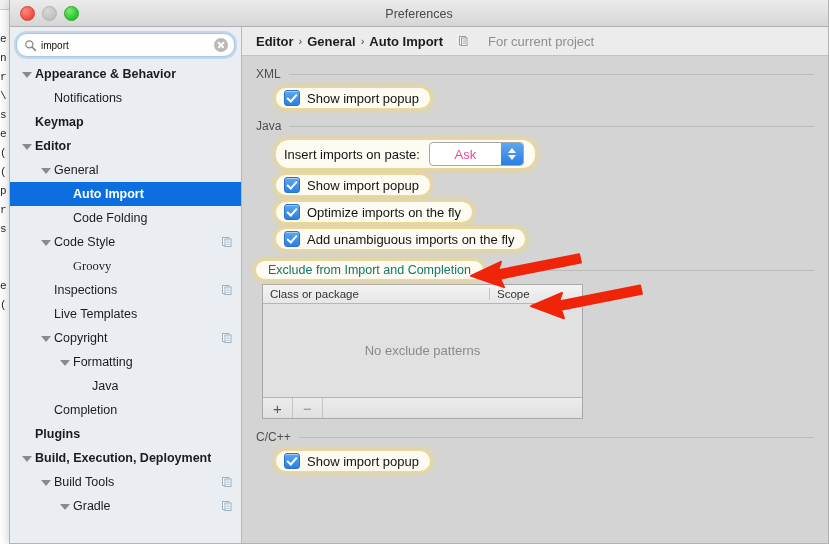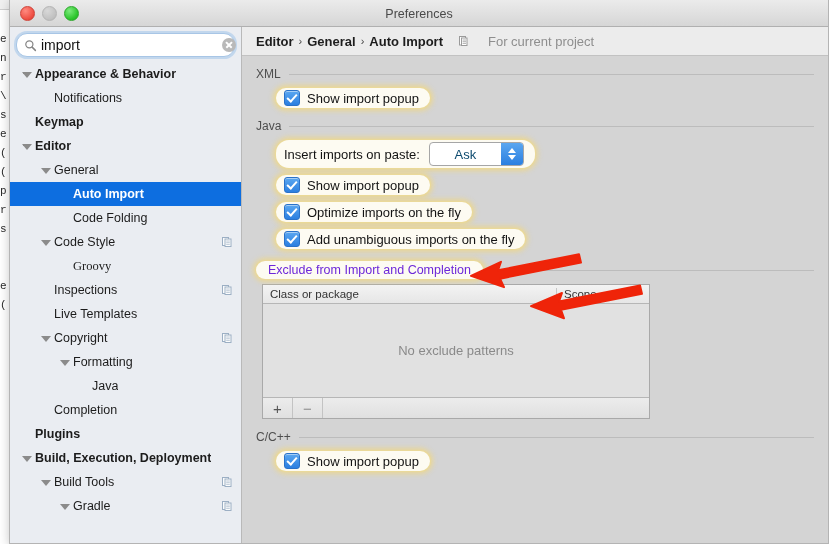--- a/index.html
+++ b/index.html
@@ -83,21 +83,21 @@
   #search-wrap{padding:6px 6px 4px 6px;}
   #search-field{
     position:relative;height:22px;border-radius:11px;
     background:#fff;border:1px solid #a8c6e6;
     box-shadow:0 0 0 2px rgba(120,175,230,.35);
     display:flex;align-items:center;
   }
   #search-field .mag{margin-left:7px;width:13px;height:13px;flex:none;opacity:.72;}
   #search-field .val{
     flex:1;border:none;outline:none;background:transparent;
-    font-family:inherit;font-size:14px;color:#111;margin-left:4px;padding:0;height:18px;
+    font-family:inherit;font-size:10px;color:#111;margin-left:4px;padding:0;height:18px;
   }
   #search-field .clear{
     width:14px;height:14px;border-radius:50%;background:#b9b9b9;
     margin-right:6px;flex:none;position:relative;cursor:pointer;
   }
   #search-field .clear::before,#search-field .clear::after{
     content:"";position:absolute;left:3px;top:6.2px;width:8px;height:1.6px;background:#fff;
   }
   #search-field .clear::before{transform:rotate(45deg);}
   #search-field .clear::after{transform:rotate(-45deg);}
@@ -159,37 +159,37 @@
     content:"";position:absolute;left:4px;top:1px;width:4px;height:8px;
     border:solid #fff;border-width:0 2px 2px 0;transform:rotate(42deg);
   }
   .cbl{font-size:13px;color:#131313;}
 
   .combo{
     display:inline-flex;align-items:center;height:22px;width:93px;
     background:#fff;border:1px solid #a6a6a6;border-radius:4px;margin-left:9px;
     position:relative;overflow:hidden;
   }
-  .combo .cval{flex:1;text-align:center;font-size:13px;color:#0c4a6e;}
+  .combo .cval{flex:1;text-align:center;font-size:13px;color:#ec4899;}
   .combo .carrows{
     width:22px;height:100%;flex:none;
     background:linear-gradient(#5ba7f0,#2b7fe0);
     display:flex;flex-direction:column;align-items:center;justify-content:center;gap:2px;
   }
   .combo .carrows i{display:block;width:0;height:0;}
   .combo .carrows i.up{border-left:4px solid transparent;border-right:4px solid transparent;border-bottom:5px solid #fff;}
   .combo .carrows i.dn{border-left:4px solid transparent;border-right:4px solid transparent;border-top:5px solid #fff;}
 
   
   .grp-hl{display:flex;align-items:center;margin-top:12px;gap:0;}
   .grp-hl .gline{flex:1;height:1px;background:#bcbcbc;}
 
   
   #table{
-    margin-top:5px;margin-left:6px;width:388px;height:135px;
+    margin-top:5px;margin-left:6px;width:321px;height:135px;
     border:1px solid #a9a9a9;background:#e1e1e1;
     display:flex;flex-direction:column;box-sizing:border-box;
   }
   #table .thead{
     height:18px;min-height:18px;display:flex;align-items:center;
     background:linear-gradient(#f3f3f3,#e6e6e6);
     border-bottom:1px solid #b6b6b6;font-size:11.5px;color:#333;
   }
   #table .thead .c1{flex:1;padding-left:7px;}
   #table .thead .c2{width:85px;padding-left:7px;border-left:1px solid #c6c6c6;}
@@ -451,21 +451,21 @@
 
         <div class="hl-row">
           <label class="hl">
             <span class="cb"></span>
             <span class="cbl">Add unambiguous imports on the fly</span>
           </label>
         </div>
 
         <div class="grp-hl">
           <span class="hl" style="padding:2px 12px;">
-            <span class="gtxt" style="font-size:12.5px;color:#6d28d9;">Exclude from Import and Completion</span>
+            <span class="gtxt" style="font-size:12.5px;color:#0f766e;">Exclude from Import and Completion</span>
           </span>
           <span class="gline"></span>
         </div>
 
         <div id="table">
           <div class="thead">
             <div class="c1">Class or package</div>
             <div class="c2">Scope</div>
           </div>
           <div class="tbody">

